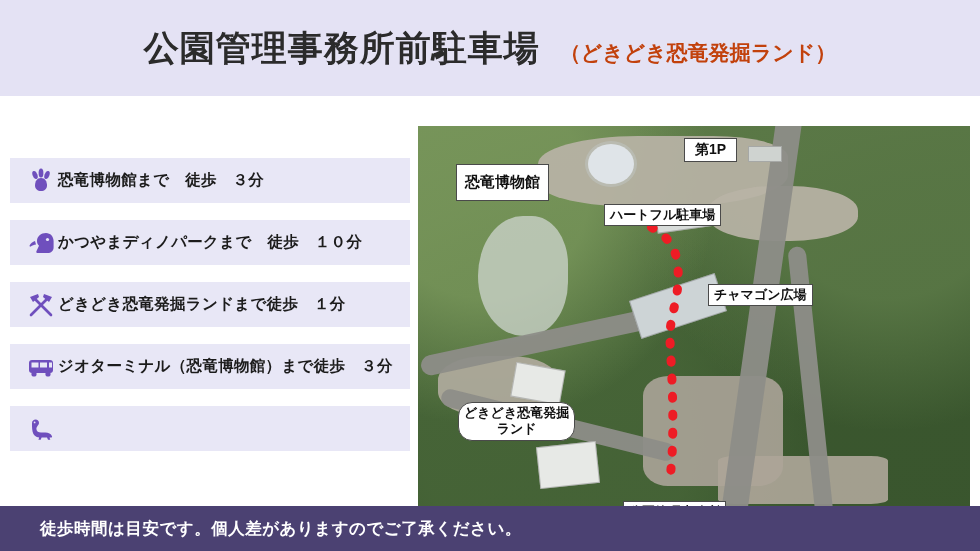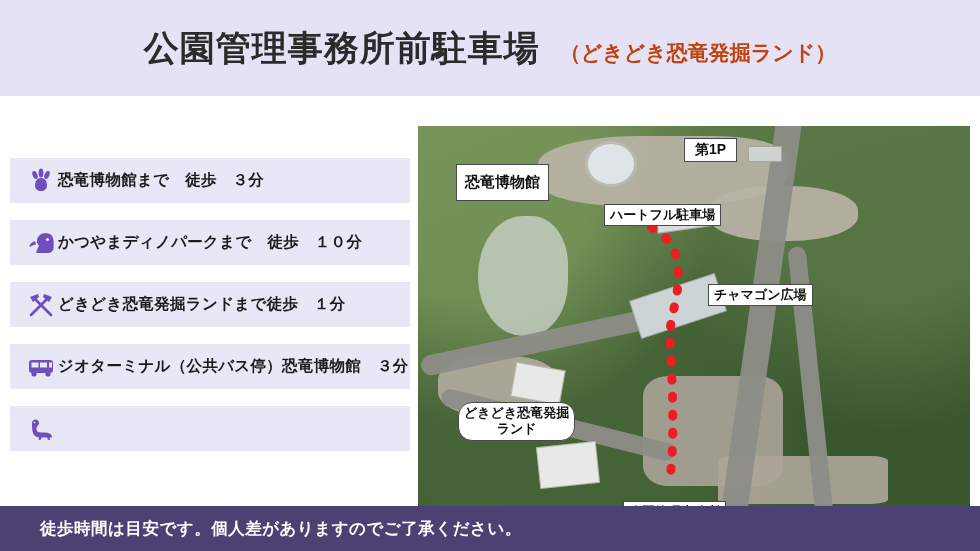--- a/index.html
+++ b/index.html
@@ -237,21 +237,21 @@
           <g fill="#6f4fbd">
             <rect x="3" y="8" width="24" height="13" rx="3"></rect>
             <rect x="5.5" y="10.5" width="7" height="5" fill="#e8e7f6"></rect>
             <rect x="14" y="10.5" width="7" height="5" fill="#e8e7f6"></rect>
             <circle cx="8" cy="22" r="2.6"></circle>
             <circle cx="22" cy="22" r="2.6"></circle>
             <rect x="23" y="10.5" width="3" height="5" fill="#e8e7f6"></rect>
           </g>
         </svg>
       </span>
-      <span class="row-label">ジオターミナル（公共バス停）恐竜博物館　３分</span>
+      <span class="row-label">ジオターミナル（恐竜博物館）まで徒歩　３分</span>
     </div>
 
     <div class="list-row">
       <span class="row-icon">
         <svg width="30" height="30" viewBox="0 0 30 30" aria-hidden="true">
           <g fill="#6f4fbd">
             <path d="M6 9c0-2 1.8-3.4 3.6-3.4 1.9 0 3.4 1.4 3.4 3.2 0 2.6-2.6 3.4-2.6 6.2 0 2.4 2.2 3.6 4.6 3.6h4.4c3 0 5.6 1.4 6.6 3.6.3.7-.2 1.4-.9 1.4h-1.6l.8 2.2h-2.3l-1-2.2h-5.4l-.9 2.2h-2.3l.8-2.2c-3.4-.5-6-2.8-6.6-5.9C5.9 14.4 6 11 6 9z"></path>
             <circle cx="8.6" cy="8.4" r=".9" fill="#e8e7f6"></circle>
           </g>
         </svg>

